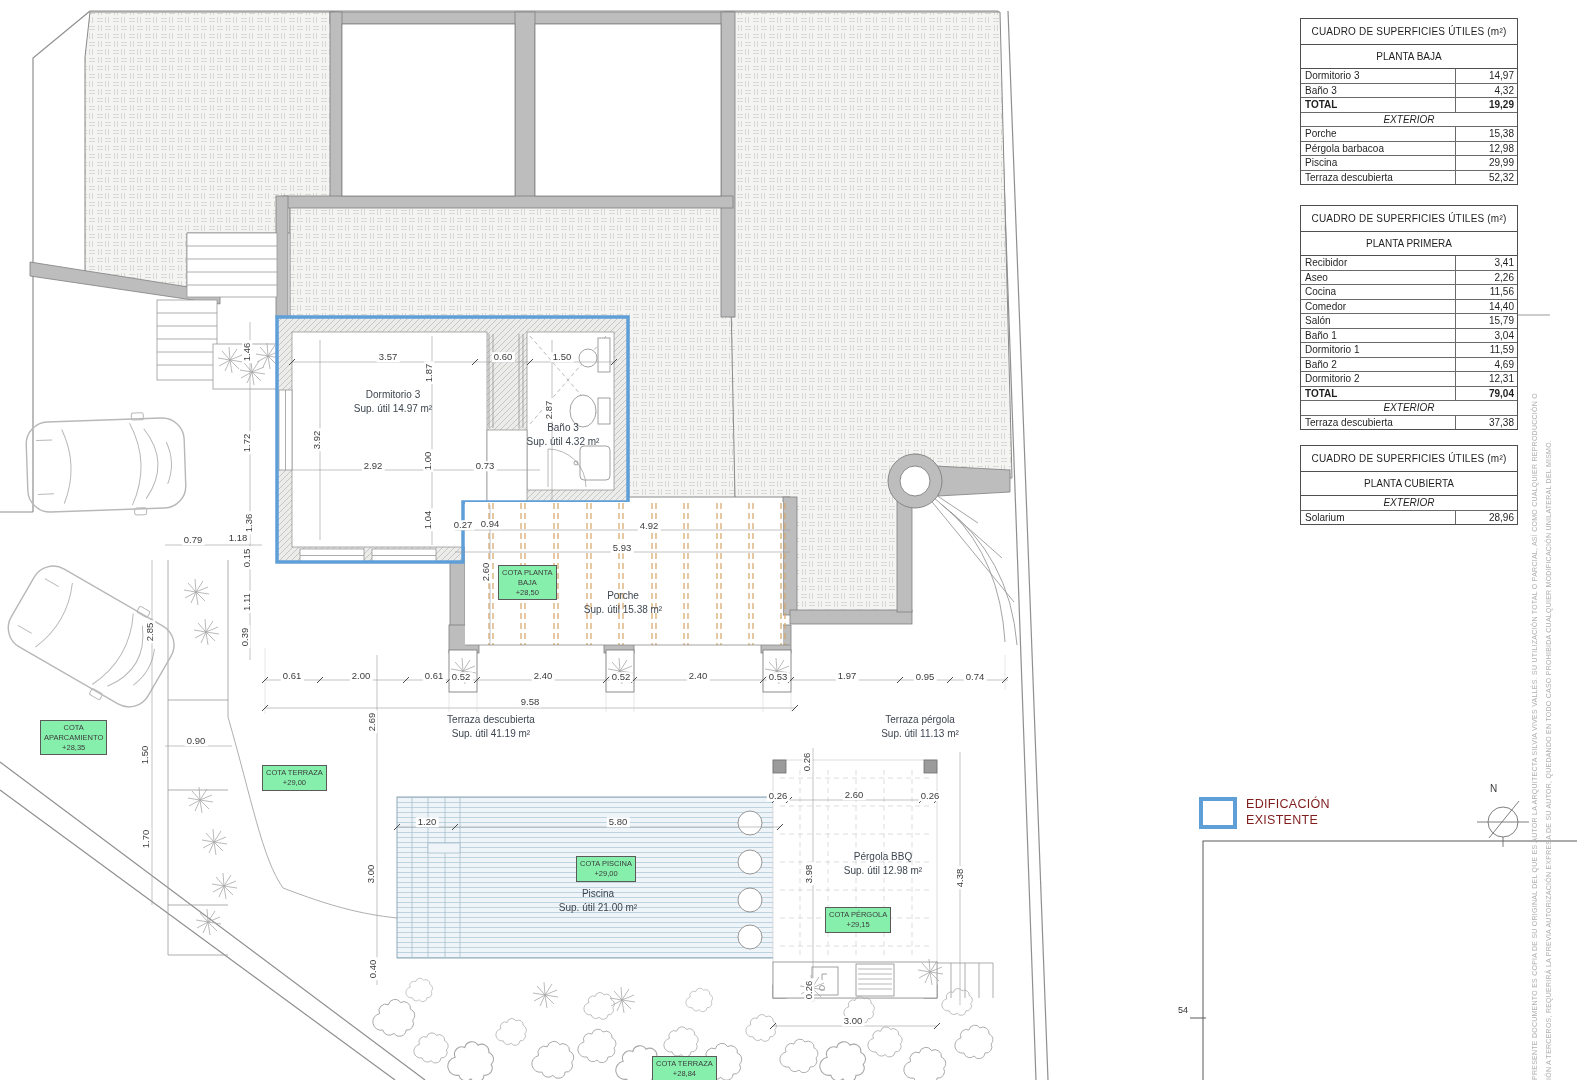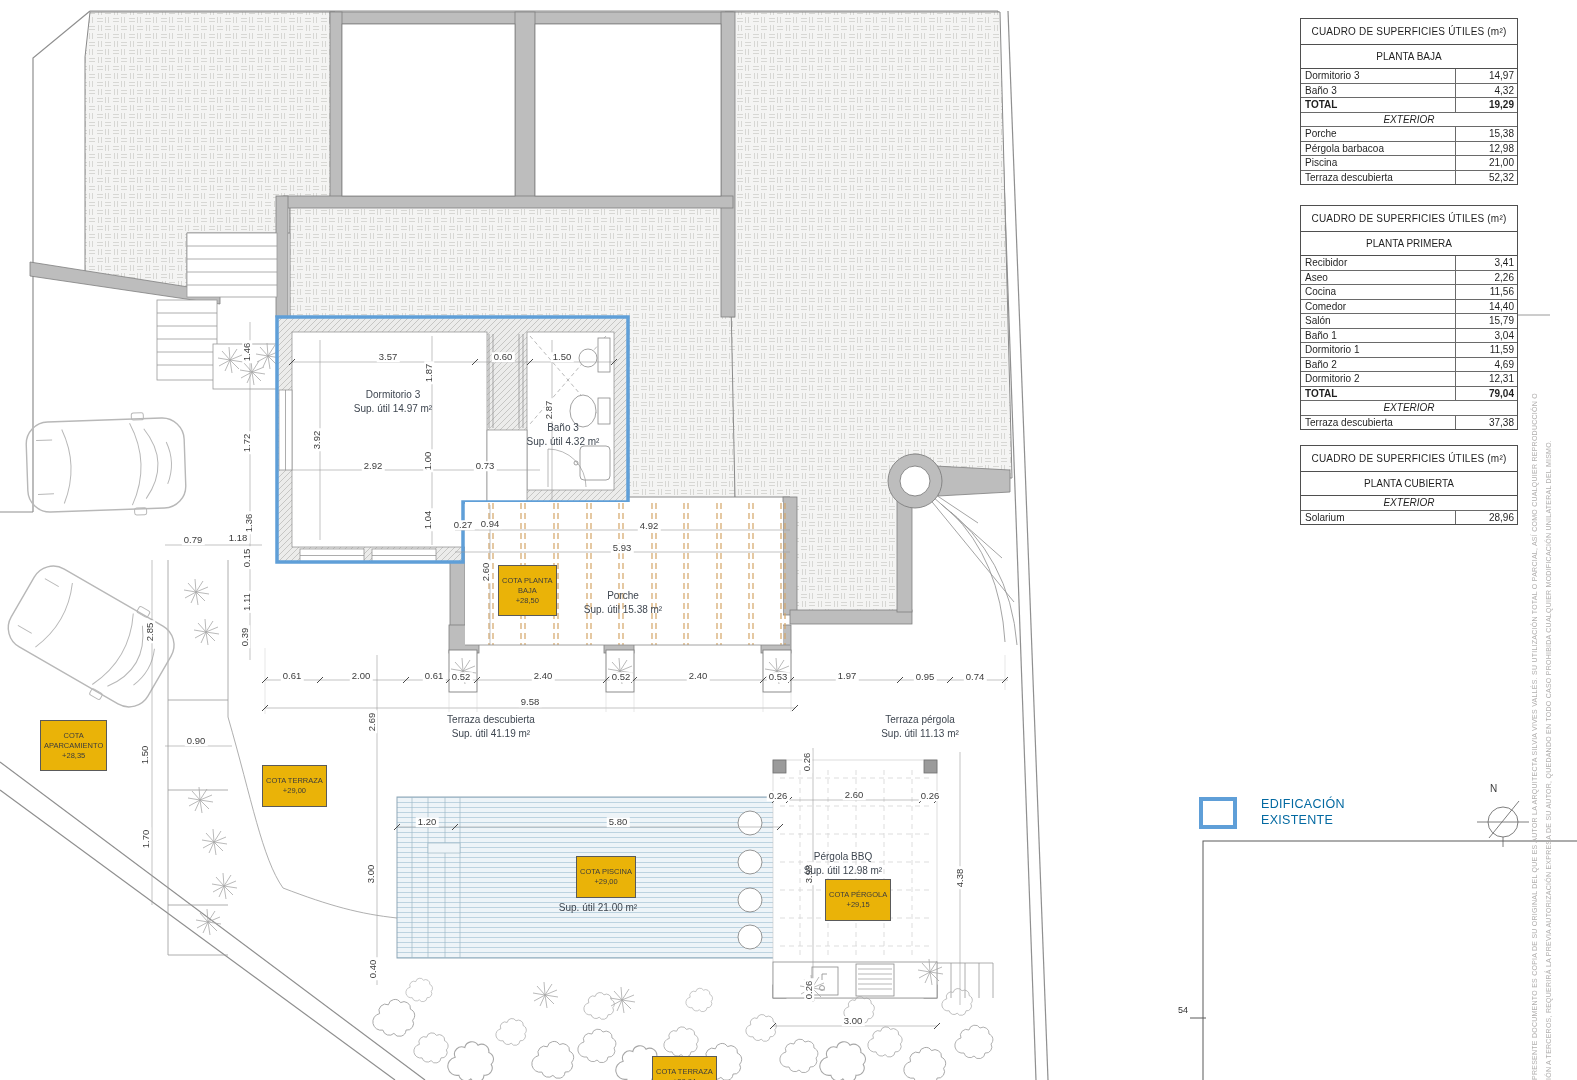--- a/index.html
+++ b/index.html
@@ -10,43 +10,43 @@
   
   .dim{position:absolute;transform:translate(-50%,-50%);background:#fff;padding:0 2px;
        font-size:9.5px;color:#3c3c3c;white-space:nowrap;line-height:1;}
   .dim.rot{transform:translate(-50%,-50%) rotate(-90deg);}
 
   
   .room{position:absolute;transform:translateX(-50%);text-align:center;color:#3e4650;
         font-size:10px;line-height:1.35;white-space:nowrap;}
 
   
-  .cota{position:absolute;border:1px solid #5a5a5a;background:#eab308;text-align:center;
-        font-size:7.5px;color:#3c3c3c;line-height:1.3;padding:10px 3px;white-space:nowrap;}
+  .cota{position:absolute;border:1px solid #5a5a5a;background:#86efac;text-align:center;
+        font-size:7.5px;color:#3c3c3c;line-height:1.3;padding:2px 3px;white-space:nowrap;}
   .cota span{display:block;}
   .cota span:empty{display:none;}
 
   
   .t{position:absolute;width:216px;border:1px solid #4f4f4f;background:#fff;
      font-size:10px;color:#1f1f1f;}
   .t .th{border-bottom:1px solid #4f4f4f;text-align:center;padding:7px 2px;letter-spacing:.2px;}
   .t .sh{border-bottom:1px solid #4f4f4f;text-align:center;padding:6px 2px;}
   .trow{display:flex;border-bottom:1px solid #6a6a6a;height:13.5px;align-items:center;}
   .trow:last-child{border-bottom:none;}
   .tlabel{flex:1;padding-left:4px;}
   .tvalue{width:58px;border-left:1px solid #6a6a6a;text-align:right;padding-right:3px;
           align-self:stretch;display:flex;align-items:center;justify-content:flex-end;}
   .trow.section{justify-content:center;}
   .trow.section .tlabel{flex:none;padding:0;font-style:italic;}
   .trow.total{font-weight:bold;}
 
   
   .legend{position:absolute;left:1199px;top:797px;display:flex;align-items:center;}
   .legend .swatch{width:30px;height:24px;border:4px solid #5f9fd8;background:#fff;}
-  .legend .ltext{margin-left:24px;font-size:12.5px;color:#0369a1;line-height:1.25;letter-spacing:.3px;}
+  .legend .ltext{margin-left:9px;font-size:12.5px;color:#7f1d1d;line-height:1.25;letter-spacing:.3px;}
 
   .compass-n{position:absolute;left:1490px;top:783px;font-size:10px;color:#3c3c3c;}
   .sheetno{position:absolute;left:1178px;top:1005px;font-size:9px;color:#2f2f2f;}
 
   
   .vtext{position:absolute;top:0;height:1080px;writing-mode:vertical-rl;transform:rotate(180deg);
          font-size:7px;color:#b1afae;letter-spacing:.25px;white-space:nowrap;line-height:1;}
   .vtext.c1{left:1531px;}
   .vtext.c2{left:1545px;}
 </style>
@@ -433,21 +433,21 @@
       <div class="room" style="left: 920px; top: 713px;">
         <div>Terraza pérgola</div>
         <div>Sup. útil 11.13 m²</div>
       </div>
 
       <div class="room" style="left: 598px; top: 887px;">
         <div>Piscina</div>
         <div>Sup. útil 21.00 m²</div>
       </div>
 
-      <div class="room" style="left: 843px; top: 850px;">
+      <div class="room" style="left: 883px; top: 850px;">
         <div>Pérgola BBQ</div>
         <div>Sup. útil 12.98 m²</div>
       </div>
     </div>
 
   <div>
 
       <div class="cota" style="left: 498px; top: 565px;">
         <span>COTA PLANTA</span>
         <span>BAJA</span>
@@ -457,21 +457,21 @@
       <div class="cota" style="left: 262px; top: 765px;">
         <span>COTA TERRAZA</span>
         <span>+29,00</span>
       </div>
 
       <div class="cota" style="left: 576px; top: 856px;">
         <span>COTA PISCINA</span>
         <span>+29,00</span>
       </div>
 
-      <div class="cota" style="left: 825px; top: 879px; text-align: center;">
+      <div class="cota" style="left: 825px; top: 907px; text-align: center;">
         <span>COTA PÉRGOLA</span>
         <span>+29,15</span>
       </div>
 
       <div class="cota" style="left: 40px; top: 720px;">
         <span>COTA</span>
         <span>APARCAMIENTO</span>
         <span>+28,35</span>
       </div>
 
@@ -511,21 +511,21 @@
           <span class="tvalue">15,38</span>
         </div>
 
         <div class="trow">
           <span class="tlabel">Pérgola barbacoa</span>
           <span class="tvalue">12,98</span>
         </div>
 
         <div class="trow">
           <span class="tlabel">Piscina</span>
-          <span class="tvalue">21,00</span>
+          <span class="tvalue">29,99</span>
         </div>
 
         <div class="trow">
           <span class="tlabel">Terraza descubierta</span>
           <span class="tvalue">52,32</span>
         </div>
       </div>
   </div>
 
   <div class="t" style="left:1300px;top:205px;">

